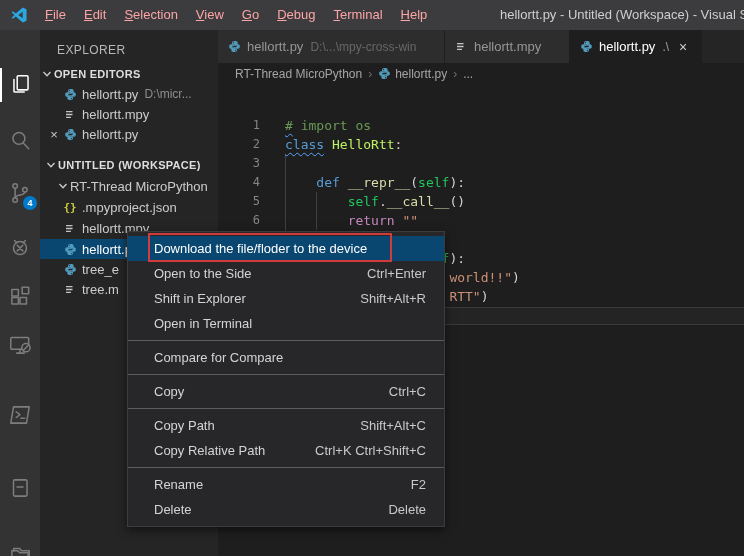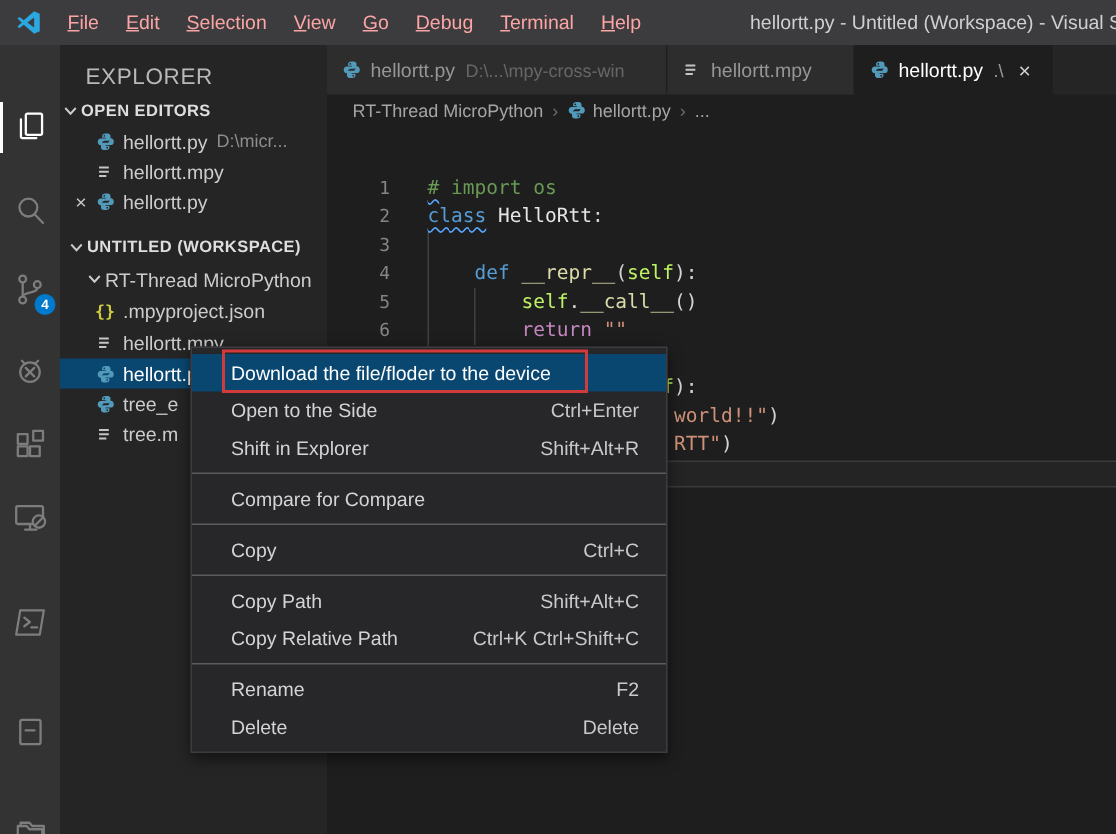--- a/index.html
+++ b/index.html
@@ -20,21 +20,21 @@
   .activitybar{ position:absolute; left:0; top:30px; width:40px; bottom:0; background:#333333; }
   .ab-item{ position:absolute; left:0; width:40px; height:34px; color:#7d7d7d;
             display:flex; align-items:center; justify-content:center; cursor:pointer; }
   .ab-item.active{ color:#ffffff; border-left:2px solid #fff; }
   .ab-item svg{ width:26px; height:26px; }
   .badge{ position:absolute; right:3px; bottom:0px; width:14px; height:14px; border-radius:50%;
           background:#007acc; color:#fff; font-size:9px; font-weight:700; line-height:14px; text-align:center; }
 
   
   .sidebar{ position:absolute; left:40px; top:30px; width:178px; bottom:0; background:#252526; overflow:hidden; }
-  .sb-title{ position:absolute; left:17px; top:13px; font-size:15px; color:#b8b8b8; letter-spacing:.4px; }
+  .sb-title{ position:absolute; left:17px; top:13px; font-size:12px; color:#b8b8b8; letter-spacing:.4px; }
   .sb-row{ position:absolute; left:0; width:100%; height:20px; display:flex; align-items:center;
            font-size:13px; color:#cccccc; white-space:nowrap; cursor:pointer; }
   .sb-row.selected{ background:#094771; color:#fff; }
   .sb-header{ font-weight:700; font-size:11px; color:#dedede; letter-spacing:.3px; }
   .sb-chevron{ flex:none; width:14px; display:flex; justify-content:center; }
   .sb-icon{ flex:none; width:16px; display:flex; justify-content:center; margin-right:4px; }
   .sb-close{ flex:none; width:16px; text-align:center; color:#c8c8c8; font-size:13px; }
   .sb-desc{ color:#8d8d8d; font-size:12px; margin-left:6px; overflow:hidden; }
   .json-ic{ color:#cbcb41; font-weight:700; font-size:11px; font-family:"DejaVu Sans Mono",monospace; }
 
@@ -51,22 +51,22 @@
                padding-left:17px; font-size:12px; color:#a5a5a5; }
   .bc-sep{ margin:0 6px; color:#6f6f6f; }
   .bc-icon{ display:flex; margin-right:4px; }
 
   .code{ position:absolute; left:0; top:54px; right:0; bottom:0; }
   .code-line{ position:absolute; left:0; right:0; height:19px; cursor:text; }
   .ln{ position:absolute; left:0; width:42px; text-align:right; color:#858585;
        font-family:"DejaVu Sans Mono",monospace; font-size:12px; line-height:19px; }
   .lc{ position:absolute; left:67px; font-family:"DejaVu Sans Mono",monospace; font-size:13px;
        line-height:19px; white-space:pre; }
-  .c-comment{color:#6a9955} .c-kw{color:#569cd6} .c-type{color:#e5e5e5} .c-fn{color:#dcdcaa}
-  .c-self{color:#bef264} .c-ctrl{color:#c586c0} .c-str{color:#ce9178} .c-plain{color:#d4d4d4}
+  .c-comment{color:#6a9955} .c-kw{color:#569cd6} .c-type{color:#bef264} .c-fn{color:#dcdcaa}
+  .c-self{color:#22c55e} .c-ctrl{color:#c586c0} .c-str{color:#ce9178} .c-plain{color:#d4d4d4}
   .sq{ text-decoration:underline; text-decoration-style:wavy; text-decoration-color:#58a6ff;
        text-decoration-thickness:1px; text-underline-offset:3px; }
   .indent-guide{ position:absolute; width:1px; background:#404040; }
   .h-line{ position:absolute; left:0; right:0; height:1px; background:#3a3a3a; }
   .panel-strip{ position:absolute; left:0; right:0; background:#242425; }
 
   
   .ctx{ position:absolute; left:127px; top:231px; width:318px; background:#27272a;
         border:1px solid #3c3c3e; box-shadow:0 3px 9px rgba(0,0,0,.55); padding:4px 0; z-index:30; }
   .cm-item{ height:25px; display:flex; align-items:center; justify-content:space-between;
@@ -362,20 +362,23 @@
         <span>Download the file/floder to the device</span>
       </div>
       <div class="cm-item">
         <span>Open to the Side</span>
         <span class="cm-key">Ctrl+Enter</span>
       </div>
       <div class="cm-item">
         <span>Shift in Explorer</span>
         <span class="cm-key">Shift+Alt+R</span>
       </div>
+      <div class="cm-item">
+        <span>Open in Terminal</span>
+      </div>
       <div class="cm-sep"></div>
       <div class="cm-item">
         <span>Compare for Compare</span>
       </div>
       <div class="cm-sep"></div>
       <div class="cm-item">
         <span>Copy</span>
         <span class="cm-key">Ctrl+C</span>
       </div>
       <div class="cm-sep"></div>

